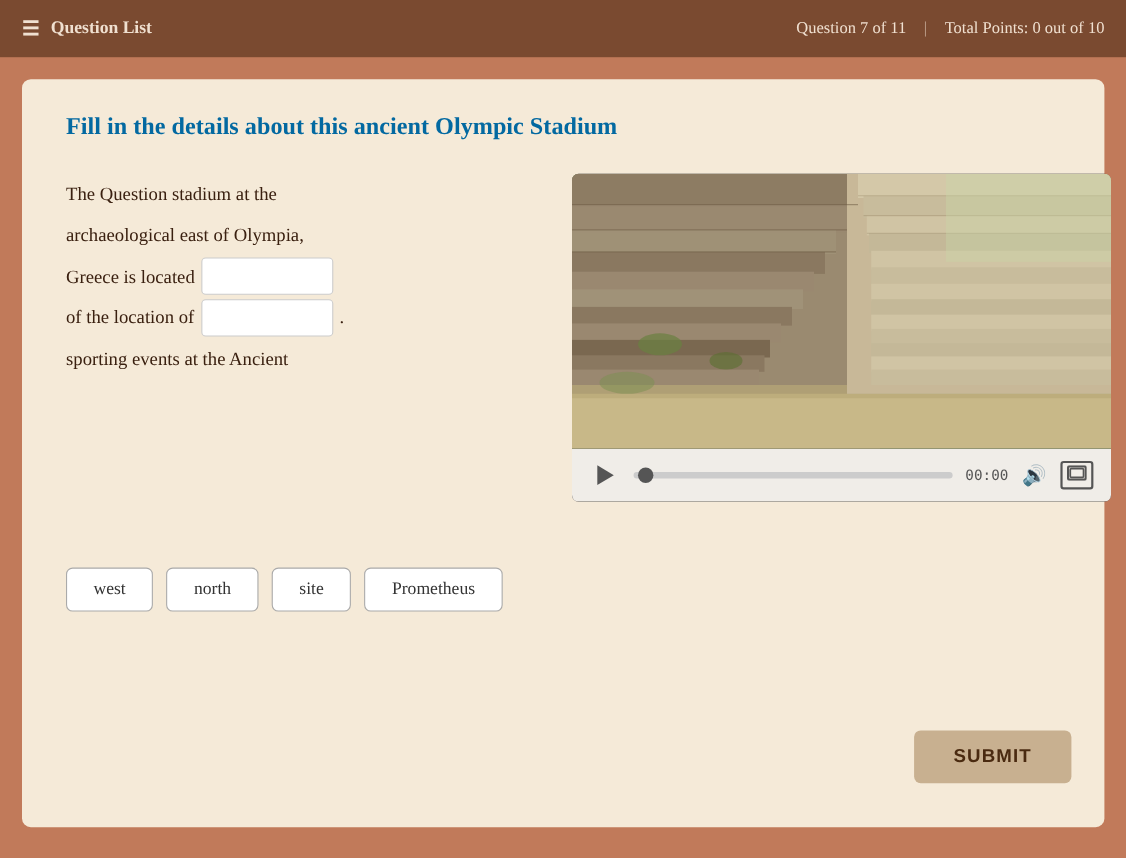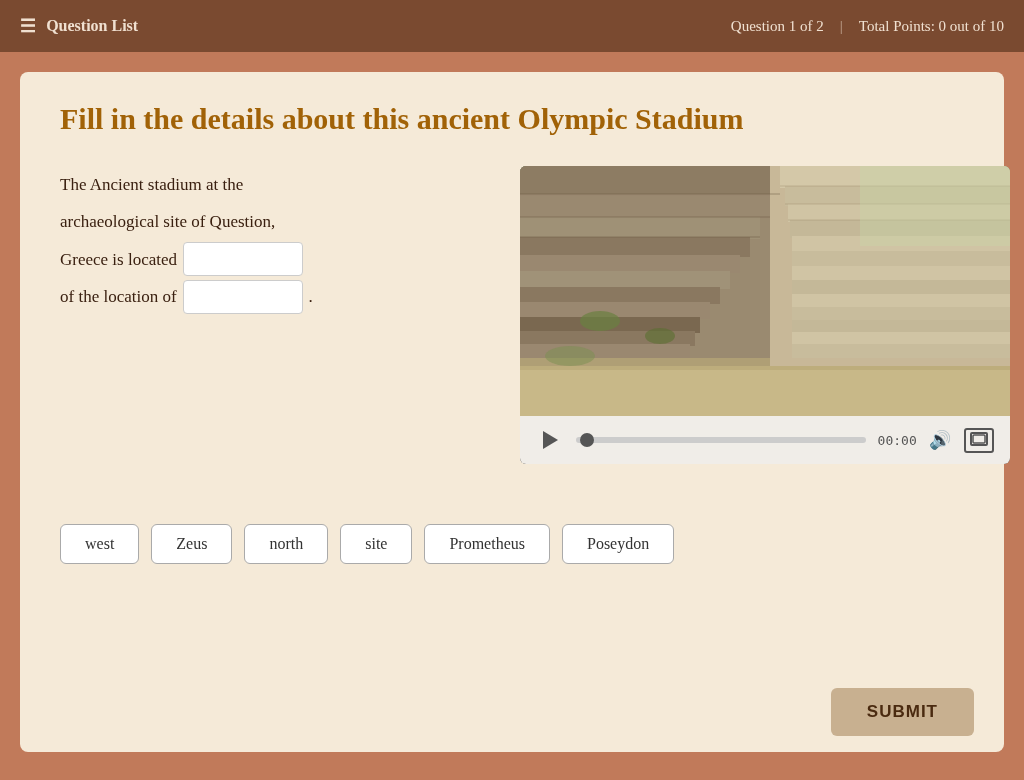--- a/index.html
+++ b/index.html
@@ -47,23 +47,23 @@
     #main {
       margin: 20px;
       background: #f5ead8;
       border-radius: 8px;
       padding: 30px 40px;
       min-height: 680px;
       position: relative;
     }
 
     #question-title {
-      font-size: 30px;
+      font-size: 22px;
       font-weight: bold;
-      color: #a16207;
+      color: #0369a1;
       margin-bottom: 30px;
     }
 
     #content-area {
       display: flex;
       gap: 40px;
       align-items: flex-start;
     }
 
     #text-section {
@@ -208,21 +208,21 @@
       font-size: 16px;
       color: #333;
       cursor: pointer;
       font-family: Georgia, serif;
       margin-top: 20px;
     }
 
     
     #submit-btn {
       position: absolute;
-      bottom: 16px;
+      bottom: 40px;
       right: 30px;
       background: #c8b090;
       border: none;
       border-radius: 6px;
       padding: 14px 36px;
       font-size: 17px;
       font-weight: bold;
       color: #4a2a10;
       cursor: pointer;
       letter-spacing: 1px;
@@ -235,47 +235,50 @@
   </style>
 </head>
 <body>
 
 <div id="header">
   <div id="header-left">
     <span class="list-icon">☰</span>
     <span>Question List</span>
   </div>
   <div id="header-right">
-    <span>Question 1 of 2</span>
+    <span>Question 7 of 11</span>
     <span class="header-divider">|</span>
     <span>Total Points: 0 out of 10</span>
   </div>
 </div>
 
 <div id="main">
 
   <div id="question-title">Fill in the details about this ancient Olympic Stadium</div>
 
   <div id="content-area">
 
     <div id="text-section">
       <div class="text-line">
-        <span>The Ancient stadium at the</span>
-      </div>
-      <div class="text-line">
-        <span>archaeological site of Question,</span>
+        <span>The Question stadium at the</span>
+      </div>
+      <div class="text-line">
+        <span>archaeological east of Olympia,</span>
       </div>
       <div class="text-line">
         <span>Greece is located</span>
         <div class="fill-blank" id="blank1"></div>
       </div>
       <div class="text-line">
         <span>of the location of</span>
         <div class="fill-blank" id="blank2"></div>
         <span>.</span>
+      </div>
+      <div class="text-line">
+        <span>sporting events at the Ancient</span>
       </div>
     </div>
 
     <div id="video-section">
       <div id="video-container">
         <div id="video-placeholder">
           <svg class="stadium-svg" viewBox="0 0 490 250" xmlns="http://www.w3.org/2000/svg">
 
             <rect width="490" height="250" fill="#8aaa78"></rect>
 
@@ -341,22 +344,20 @@
             </svg>
           </button>
         </div>
       </div>
     </div>
 
   </div>
 
   <div id="word-bank">
   <button class="word-btn">west</button>
-      <button class="word-btn">Zeus</button>
       <button class="word-btn">north</button>
       <button class="word-btn">site</button>
       <button class="word-btn">Prometheus</button>
-      <button class="word-btn">Poseydon</button>
     </div>
 
   <button id="submit-btn">SUBMIT</button>
 
 </div>
 
 </body></html>

